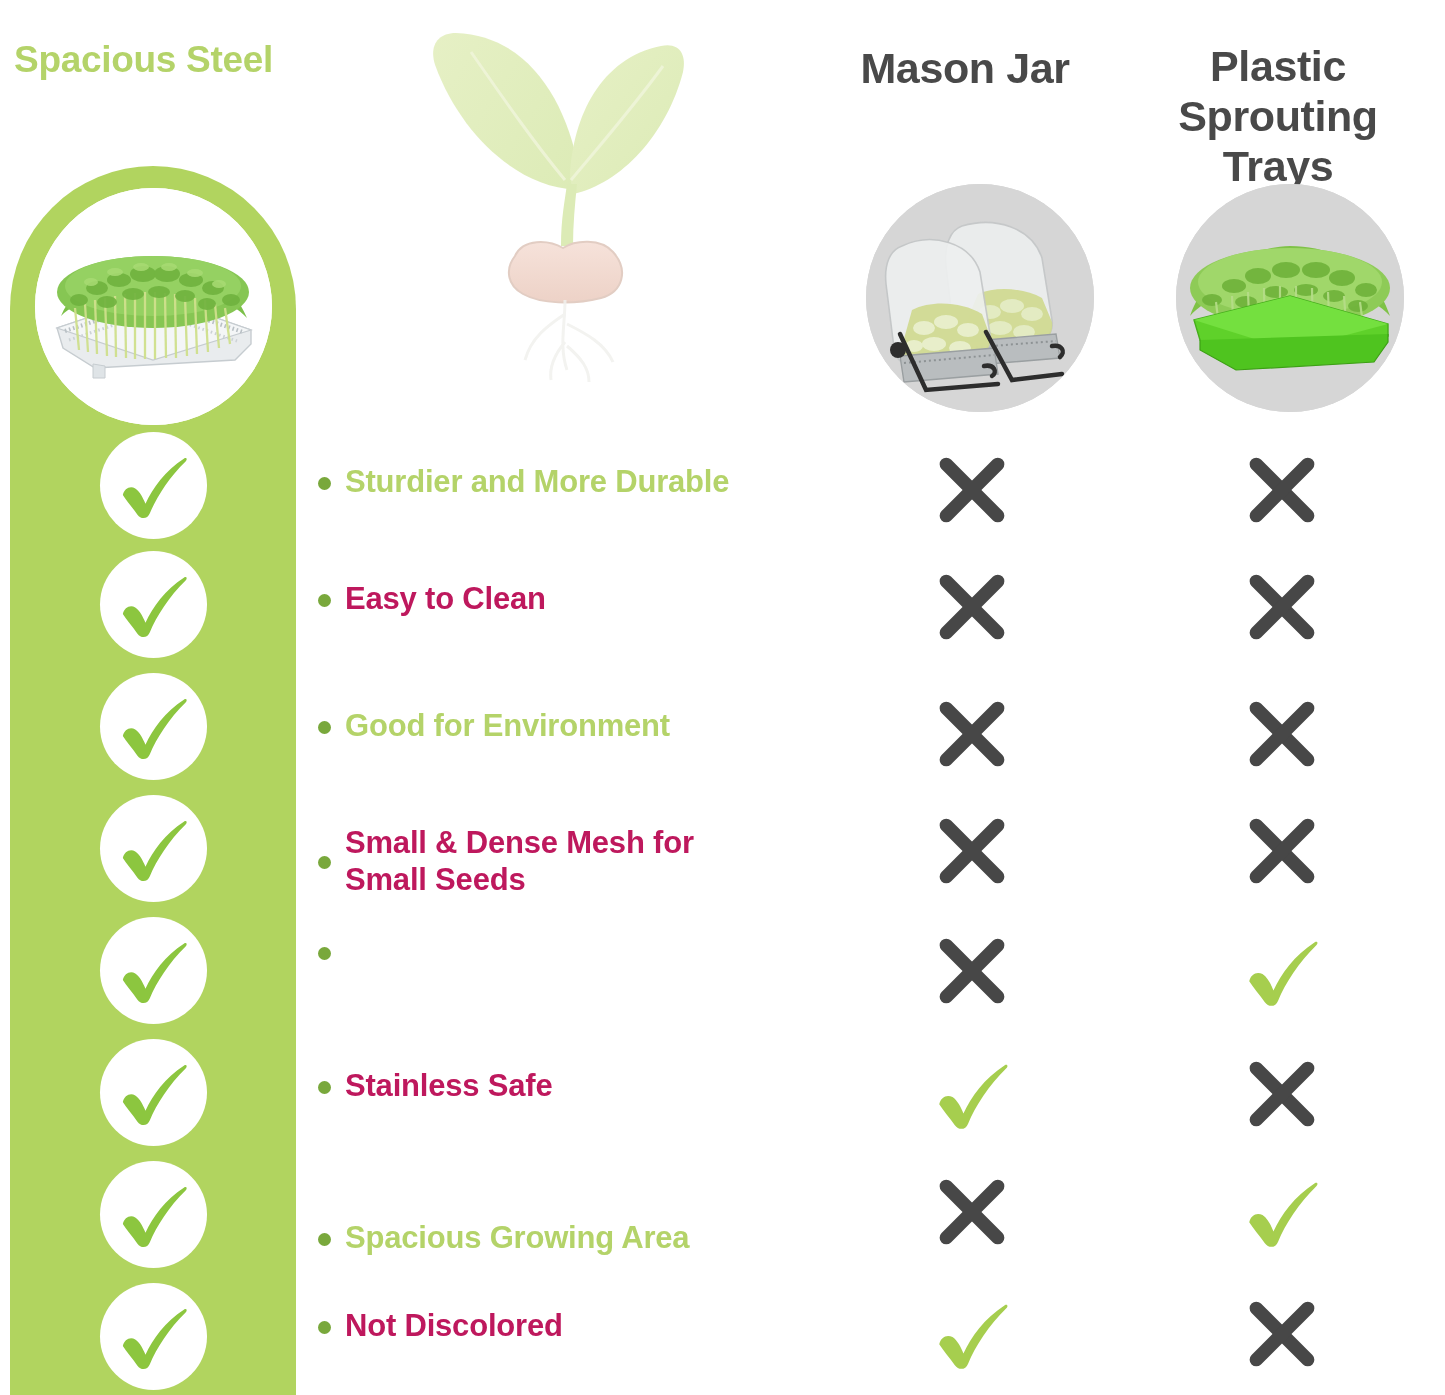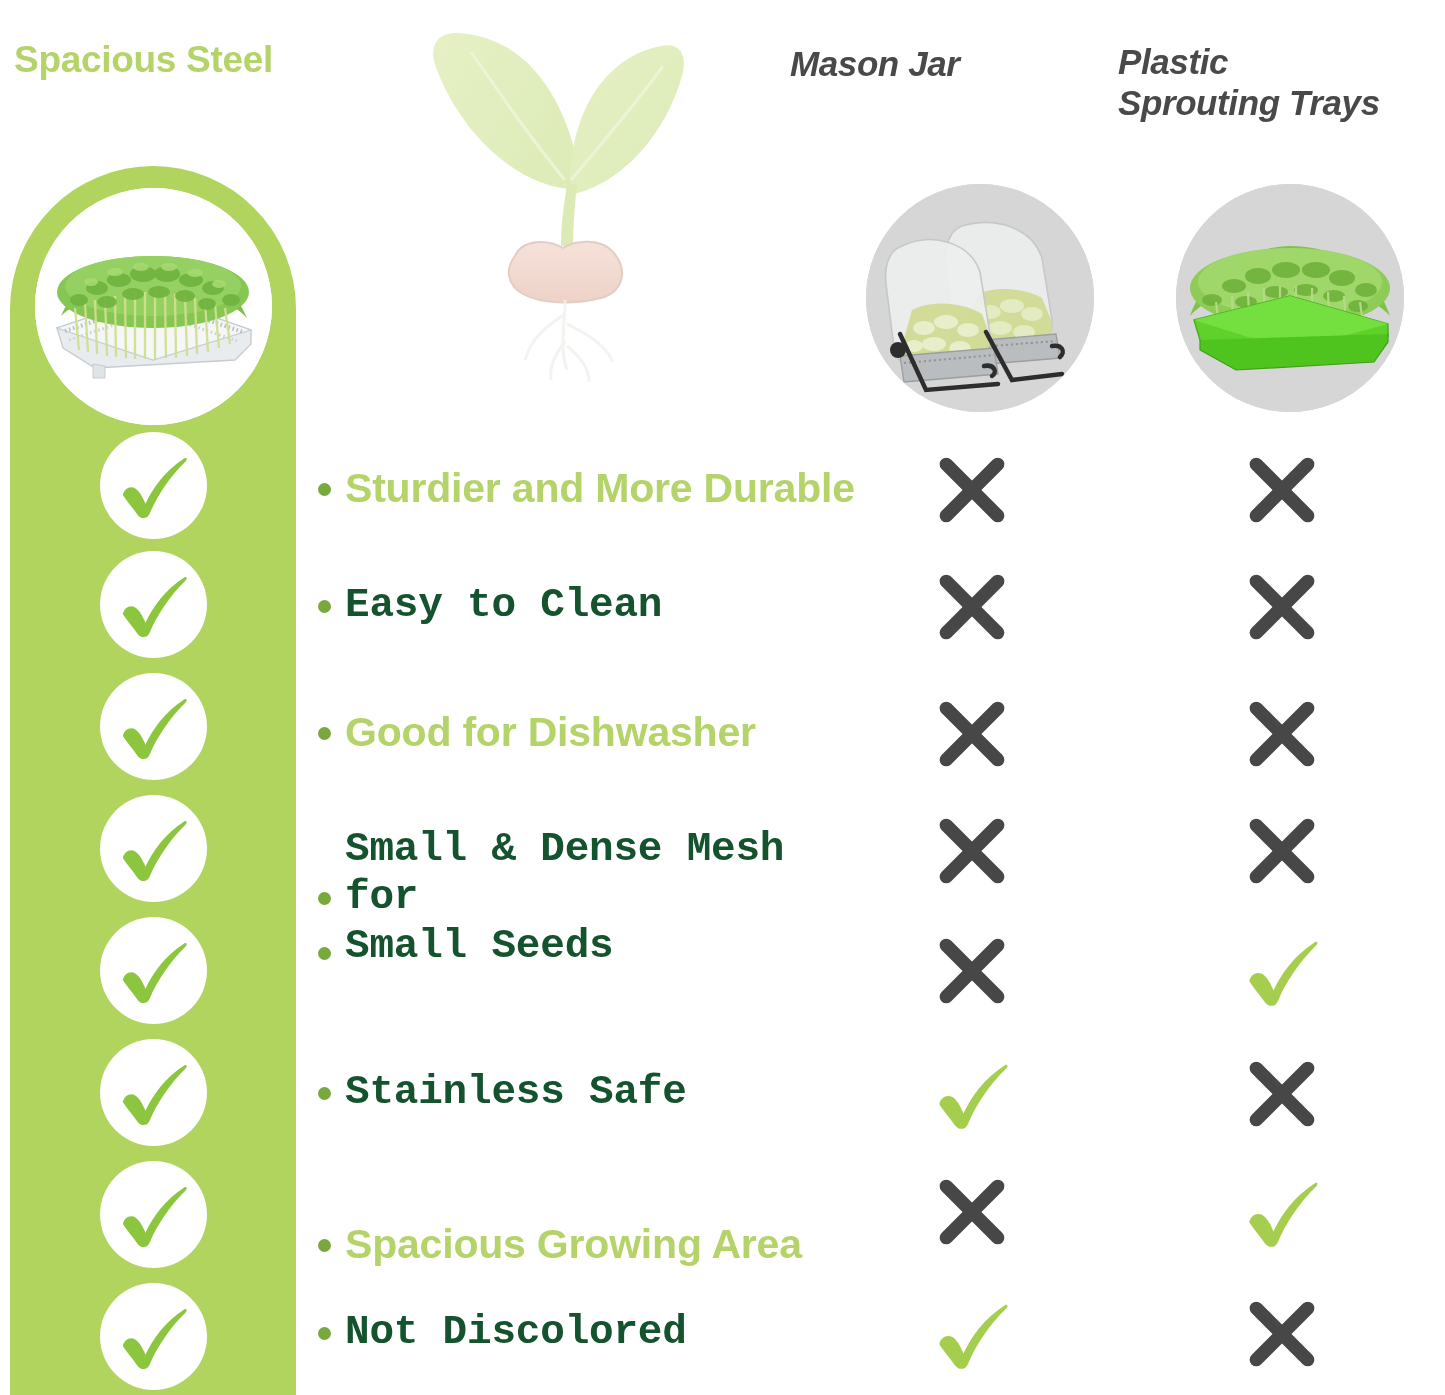--- a/index.html
+++ b/index.html
@@ -37,27 +37,26 @@
     top: 38px;
     width: 330px;
     font-size: 37px;
     font-weight: bold;
     line-height: 1.17;
     color: #b4d369;
     letter-spacing: -0.3px;
   }
   .col-header {
     position: absolute;
-    font-size: 35px;
+    font-size: 43px;
     font-weight: bold;
     color: #494949;
     line-height: 1.16;
-    text-align: left;
+    text-align: center;
     letter-spacing: -0.4px;
-    font-style: italic;
   }
   .col-header.mason {
     left: 790px;
     top: 44px;
     width: 350px;
   }
   .col-header.plastic {
     left: 1118px;
     top: 42px;
     width: 320px;
@@ -107,27 +106,27 @@
   }
   .bullet-dot {
     flex: 0 0 auto;
     width: 13px;
     height: 13px;
     border-radius: 50%;
     background: #79a83c;
     margin-top: 2px;
   }
   .feature-label {
-    font-size: 41px;
+    font-size: 31px;
     font-weight: bold;
     line-height: 1.18;
     letter-spacing: -0.2px;
   }
   .feature-label.tone-light { color: #b4d369; }
-  .feature-label.tone-dark  { color: #14532d; font-family: Liberation Mono, monospace; }
+  .feature-label.tone-dark  { color: #be185d; }
 
   
   .mark {
     position: absolute;
     width: 78px;
     height: 78px;
   }
   .mark svg { display: block; width: 100%; height: 100%; }
 </style>
 </head>
@@ -311,21 +310,21 @@
     </div>
     <div class="feature-row" style="top: 581px;">
       <span class="bullet-dot"></span>
       <div class="feature-label tone-dark">
         <div>Easy to Clean</div>
       </div>
     </div>
     <div class="feature-row" style="top: 708px;">
       <span class="bullet-dot"></span>
       <div class="feature-label tone-light">
-        <div>Good for Dishwasher</div>
+        <div>Good for Environment</div>
       </div>
     </div>
     <div class="feature-row" style="top: 825px;">
       <span class="bullet-dot"></span>
       <div class="feature-label tone-dark">
         <div>Small &amp; Dense Mesh for</div>
         <div>Small Seeds</div>
       </div>
     </div>
     <div class="feature-row" style="top: 945px;">

